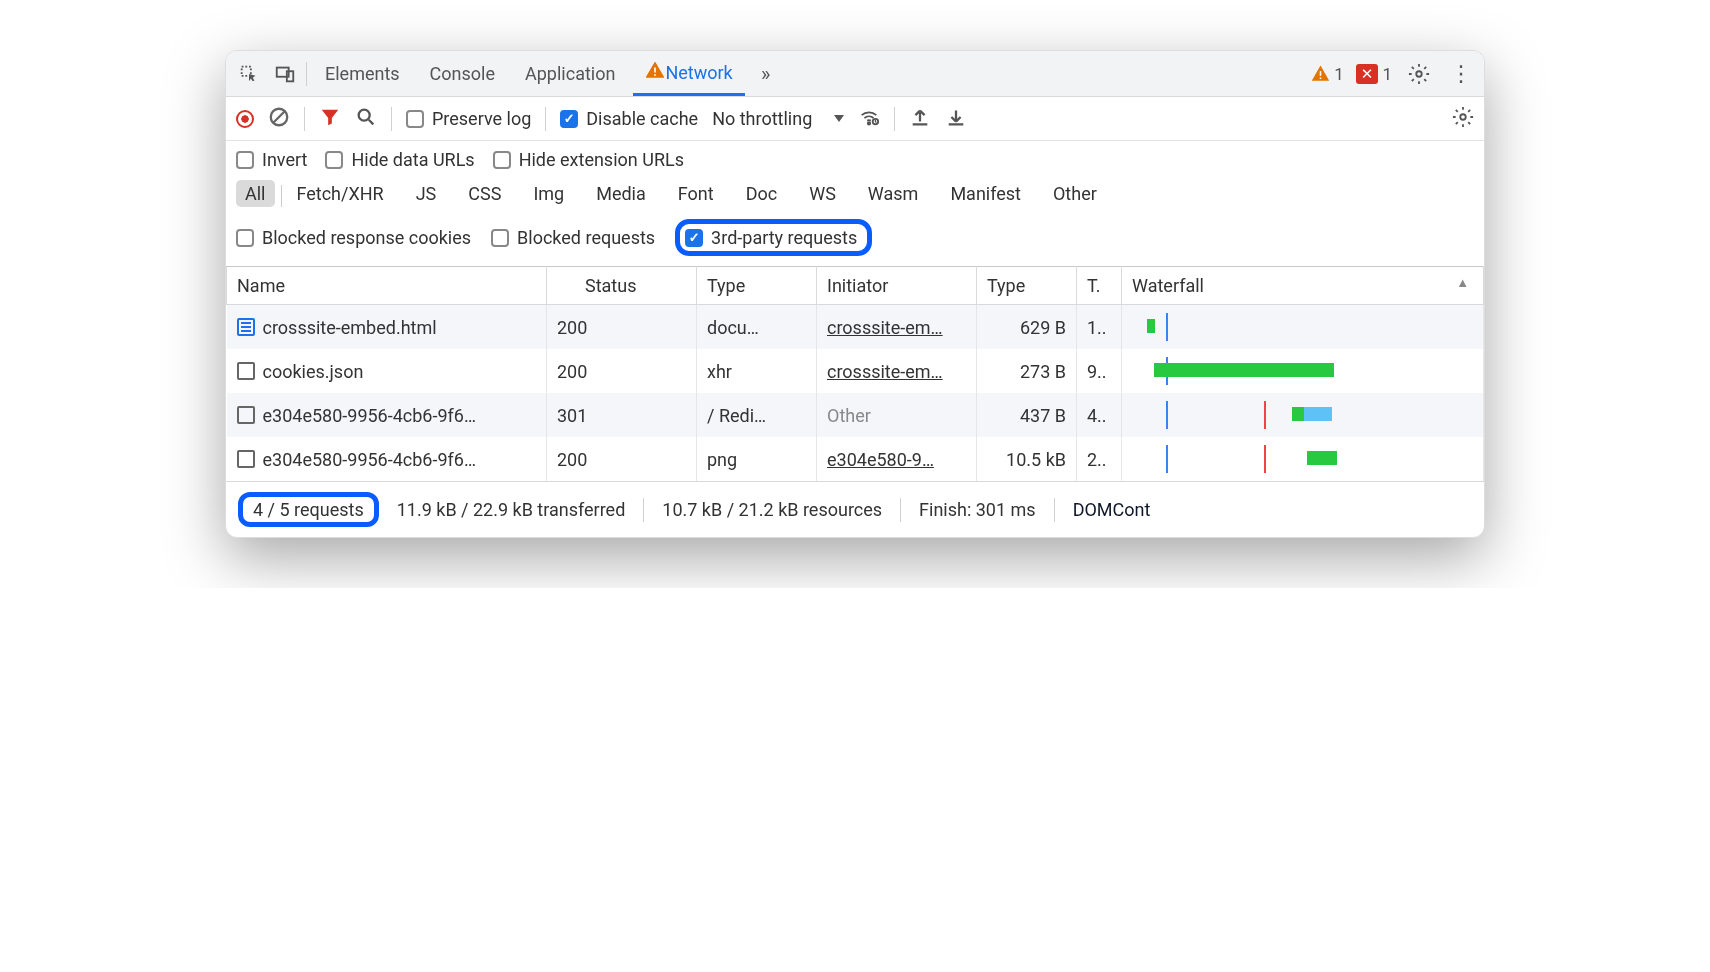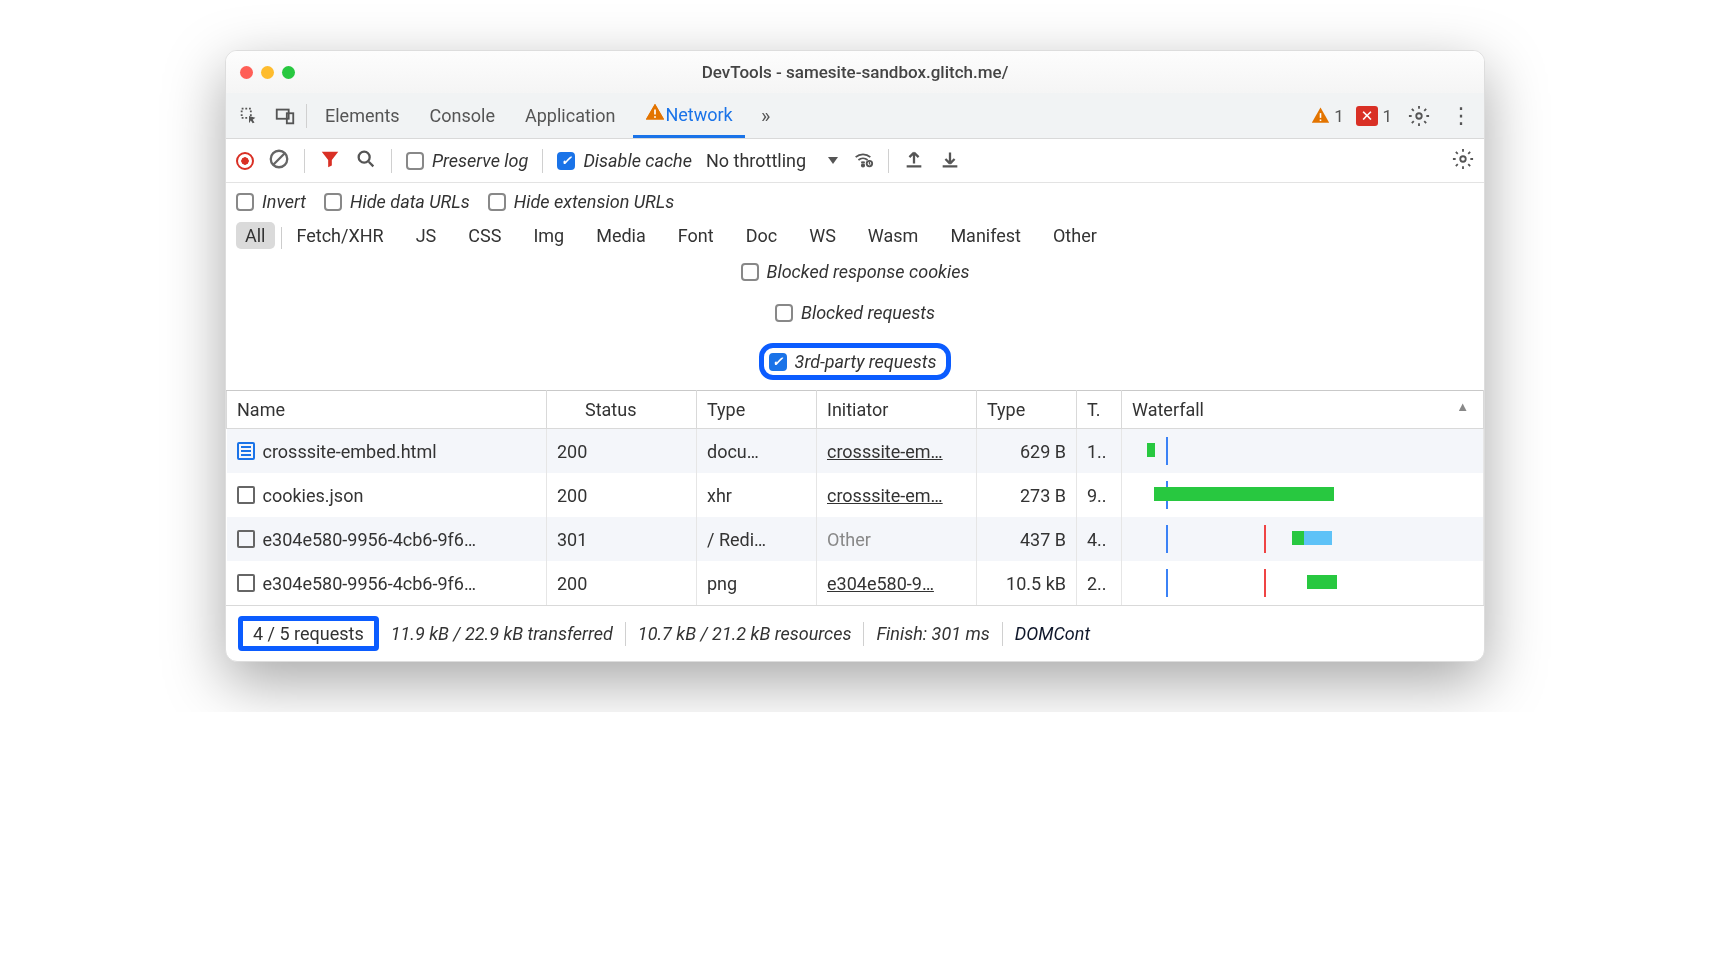--- a/index.html
+++ b/index.html
@@ -20,31 +20,31 @@
 .count-group { display:flex; align-items:center; gap:4px; font-size:17px; }
 .err-badge { background:#d93025; color:#fff; font-size:15px; padding:1px 5px; border-radius:3px; display:flex; align-items:center; gap:3px; }
 .toolbar2 { display:flex; align-items:center; padding:6px 10px; border-bottom:1px solid #e3e3e3; gap:14px; height:44px; }
 .divider { width:1px; height:24px; background:#d0d0d0; }
 .record-btn { width:18px; height:18px; border:2.5px solid #d93025; border-radius:50%; background:radial-gradient(circle,#d93025 35%,transparent 40%); }
 .funnel-icon { color:#d93025; }
 .magnify-icon { color:#555; }
 .chk { width:18px; height:18px; border:2px solid #888; border-radius:4px; display:inline-flex; align-items:center; justify-content:center; flex-shrink:0; }
 .chk.checked { background:#1a73e8; border-color:#1a73e8; }
 .chk.checked::after { content:'✓'; color:#fff; font-size:13px; font-weight:bold; }
-.chk-label { display:flex; align-items:center; gap:8px; font-size:18px; color:#333; cursor:pointer;font-style:italic; }
+.chk-label { display:flex; align-items:center; gap:8px; font-size:18px; color:#333; cursor:pointer; }
 .throttle-sel { font-size:18px; color:#333; display:flex; align-items:center; gap:8px; }
 .caret-down { width:0; height:0; border-left:5px solid transparent; border-right:5px solid transparent; border-top:7px solid #555; }
 .gear-icon, .up-icon, .down-icon, .wifi-icon { color:#555; }
 .filter-row { padding:8px 10px 4px; display:flex; align-items:center; gap:18px; flex-wrap:wrap; }
 .filter-input { width:280px; height:32px; border:1px solid #bdbdbd; border-radius:4px; padding:0 10px; font-size:17px; color:#555; }
 .types-row { padding:6px 10px 8px; display:flex; align-items:flex-end; gap:0; font-size:18px; color:#333; }
 .type-pill { padding:3px 9px; cursor:pointer; }
 .type-pill.active { background:#dadada; border-radius:5px; }
 .type-sep { width:1px; height:22px; background:#ccc; margin:0 6px; }
-.filters-row { padding:4px 10px 10px; display:flex; align-items:center; gap:20px; font-size:18px; color:#333;flex-direction:column; }
+.filters-row { padding:4px 10px 10px; display:flex; align-items:center; gap:20px; font-size:18px; color:#333; }
 .highlight-box { border:5px solid #0b5cff; border-radius:14px; padding:3px 10px 3px 5px; display:flex; align-items:center; gap:8px; }
 .table-wrap { position:relative; }
 .net-table { width:100%; border-collapse:collapse; font-size:18px; color:#333; }
 .net-table th { text-align:left; font-weight:400; padding:8px 10px; border:1px solid #d9d9d9; border-top:1px solid #c9c9c9; background:#fff; color:#333; position:relative; }
 .net-table th.sort::after { content:'▲'; position:absolute; right:14px; color:#888; font-size:13px; }
 .net-table td { padding:8px 10px; border-right:1px solid #e6e6e6; white-space:nowrap; overflow:hidden; text-overflow:ellipsis; max-width:0; }
 .net-table tr.odd td { background:#f4f6fa; }
 .net-table tr.even td { background:#fff; }
 .name-cell { display:flex; align-items:center; gap:8px; }
 .fileicon { width:18px; height:18px; flex-shrink:0; }
@@ -52,46 +52,38 @@
 .fileicon.doc::before { content:''; position:absolute; top:2px; left:2px; right:2px; height:2px; background:#1a73e8; box-shadow:0 4px 0 #1a73e8, 0 8px 0 #1a73e8; }
 .fileicon.blank { border:2px solid #666; border-radius:2px; }
 .initiator { text-decoration:underline; color:#333; }
 .initiator.muted { text-decoration:none; color:#888; }
 .size-cell { text-align:right; padding-right:14px; }
 .wf-cell { position:relative; height:28px; }
 .wf-bar { position:absolute; top:6px; height:14px; background:#28c840; }
 .wf-blue { position:absolute; top:0; bottom:0; width:2px; background:#3b82f6; }
 .wf-red { position:absolute; top:0; bottom:0; width:2px; background:#ef4444; }
 .status-bar { display:flex; align-items:center; padding:10px 12px; border-top:1px solid #d9d9d9; font-size:18px; color:#333; gap:0; overflow:hidden; }
-.status-seg { padding:0 12px; white-space:nowrap;font-style:italic; }
+.status-seg { padding:0 18px; white-space:nowrap; }
 .status-sep { width:1px; height:24px; background:#d0d0d0; }
-.status-highlight { border:5px solid #0b5cff; border-radius:4px; padding:2px 10px; }
+.status-highlight { border:5px solid #0b5cff; border-radius:12px; padding:2px 10px; }
 .status-link { color:#0f172a;text-align:center; }
 .icon-svg { width:22px; height:22px; }
 th.col-name { width:320px; }
 th.col-status { width:150px;padding-left:38px; }
 th.col-type { width:120px; }
 th.col-init { width:160px; }
 th.col-size { width:100px; }
 th.col-t { width:45px; }
 th.col-wf { width:auto; }
 </style>
 </head>
 <body>
 
 <div class="window">
 
-  <div class="titlebar">
-    <div class="traffic">
-      <div class="dot red"></div>
-      <div class="dot yellow"></div>
-      <div class="dot green"></div>
-    </div>
-    <div class="title">DevTools - samesite-sandbox.glitch.me/</div>
-  </div>
 
   <div class="tabs">
     <div class="icon-btn">
       <svg class="icon-svg" viewBox="0 0 24 24" fill="none" stroke="currentColor" stroke-width="2">
           <rect x="4" y="4" width="10" height="10" stroke-dasharray="2 2"></rect>
           <path d="M12 12l7 2-3 2 2 3-2 1-2-3-2 3z" fill="currentColor" stroke="none"></path>
         </svg>
     </div>
     <div class="icon-btn">
       <svg class="icon-svg" viewBox="0 0 24 24" fill="none" stroke="currentColor" stroke-width="2">

